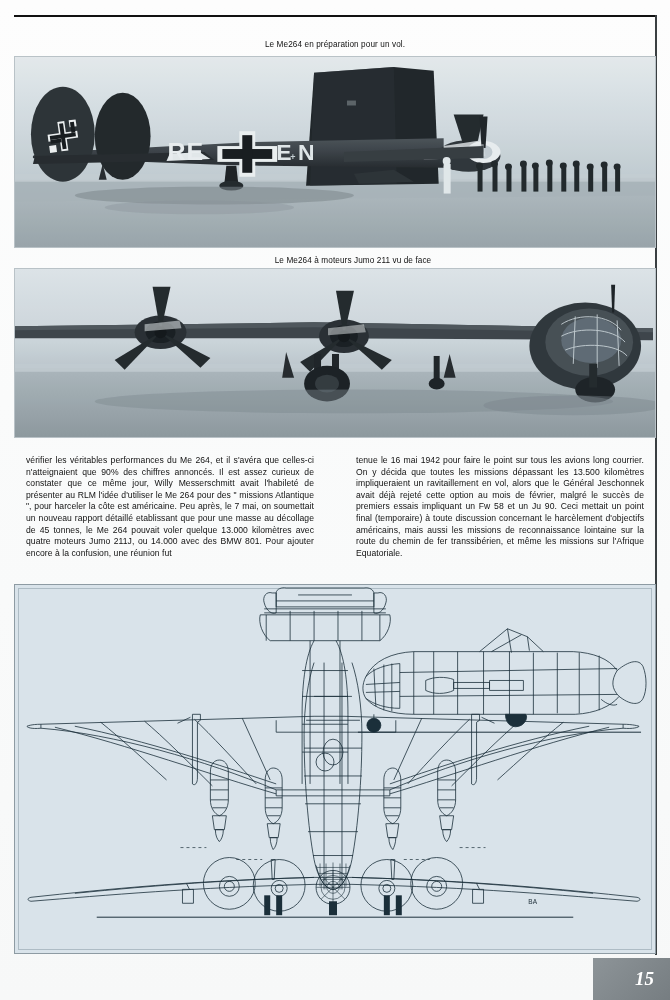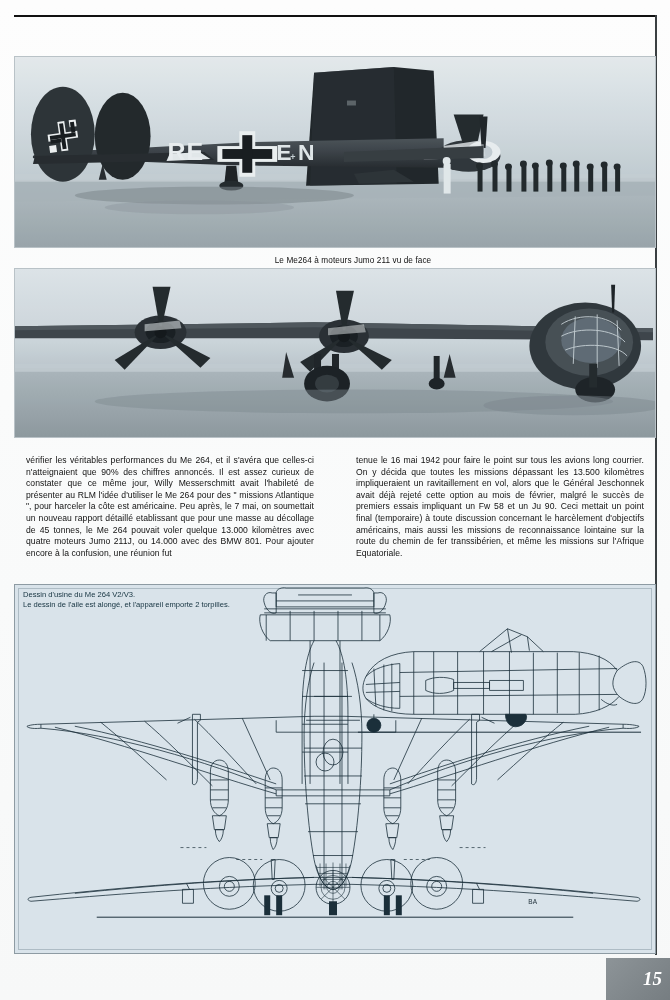--- a/index.html
+++ b/index.html
@@ -75,42 +75,43 @@
   }
   .draw-cap{
     position:absolute;left:8px;top:5px;
     font-size:7.6px;line-height:10px;color:#14323f;
   }
   .drawpanel svg{position:absolute;left:0;top:0;width:100%;height:100%;}
 
   
   .pagenum{
     position:absolute;right:0px;bottom:0px;
-    width:64px;height:42px;
+    width:77px;height:42px;
     background:linear-gradient(135deg,#8d9498,#767d81);
     display:flex;align-items:center;justify-content:flex-end;
-    padding-right:8px;box-sizing:border-box;
+    padding-right:16px;box-sizing:border-box;
   }
   .pagenum span{
     font-family:"Liberation Serif", serif;
     font-style:italic;font-weight:bold;
     font-size:19px;color:#ffffff;
   }
   .sig{
     position:absolute;font-size:6.5px;color:#21323c;
   }
 </style>
 </head>
 <body>
 
 <div class="page">
 
   <div class="rule-top"></div>
   <div class="rule-right"></div>
 
+  <div class="cap cap-center" style="top:40px;">Le Me264 en préparation pour un vol.</div>
 
   <div class="photo" style="left:14px;top:56px;width:642px;height:192px;">
     <svg viewBox="0 0 642 192" preserveAspectRatio="none">
       <defs>
         <linearGradient id="sky1" x1="0" y1="0" x2="0" y2="1">
           <stop offset="0%" stop-color="#e9eef1"></stop>
           <stop offset="55%" stop-color="#d4dde2"></stop>
           <stop offset="100%" stop-color="#c2ccd2"></stop>
         </linearGradient>
         <linearGradient id="grnd1" x1="0" y1="0" x2="0" y2="1">
@@ -306,24 +307,20 @@
       <p>vérifier les véritables performances du Me 264, et il s'avéra que celles-ci n'atteignaient que 90% des chiffres annoncés. Il est assez curieux de constater que ce même jour, Willy Messerschmitt avait l'habileté de présenter au RLM l'idée d'utiliser le Me 264 pour des " missions Atlantique ", pour harceler la côte est américaine. Peu après, le 7 mai, on soumettait un nouveau rapport détaillé etablissant que pour une masse au décollage de 45 tonnes, le Me 264 pouvait voler quelque 13.000 kilomètres avec quatre moteurs Jumo 211J, ou 14.000 avec des BMW 801. Pour ajouter encore à la confusion, une réunion fut</p>
     </div>
     <div class="col">
       <p>tenue le 16 mai 1942 pour faire le point sur tous les avions long courrier. On y décida que toutes les missions dépassant les 13.500 kilomètres impliqueraient un ravitaillement en vol, alors que le Général Jeschonnek avait déjà rejeté cette option au mois de février, malgré le succès de premiers essais impliquant un Fw 58 et un Ju 90. Ceci mettait un point final (temporaire) à toute discussion concernant le harcèlement d'objectifs américains, mais aussi les missions de reconnaissance lointaine sur la route du chemin de fer transsibérien, et même les missions sur l'Afrique Equatoriale.</p>
     </div>
   </div>
 
   <div class="drawpanel">
     <div class="inner-line"></div>
 
-    <div class="draw-cap">
-      <div>Dessin d'usine du Me 264 V2/V3.</div>
-      <div>Le dessin de l'aile est alongé, et l'appareil emporte 2 torpilles.</div>
-    </div>
 
     <svg viewBox="0 0 642 370" preserveAspectRatio="none">
       <g fill="none" stroke="#1b2f3a" stroke-width="0.8" stroke-linejoin="round">
 
         <g>
           <path d="M262 8 C262 4 268 2 272 3 L350 3 C356 2 360 5 360 9 L360 22 L262 22 Z"></path>
           <path d="M258 8 C252 6 248 12 250 18 C252 26 258 30 262 28 L262 8 Z"></path>
           <path d="M364 8 C370 6 374 12 372 18 C370 26 364 30 360 28 L360 8 Z"></path>
           <path d="M250 24 L372 24"></path>
           <path d="M246 30 C244 38 248 50 256 56 L366 56 C374 50 378 38 376 30 Z"></path>

